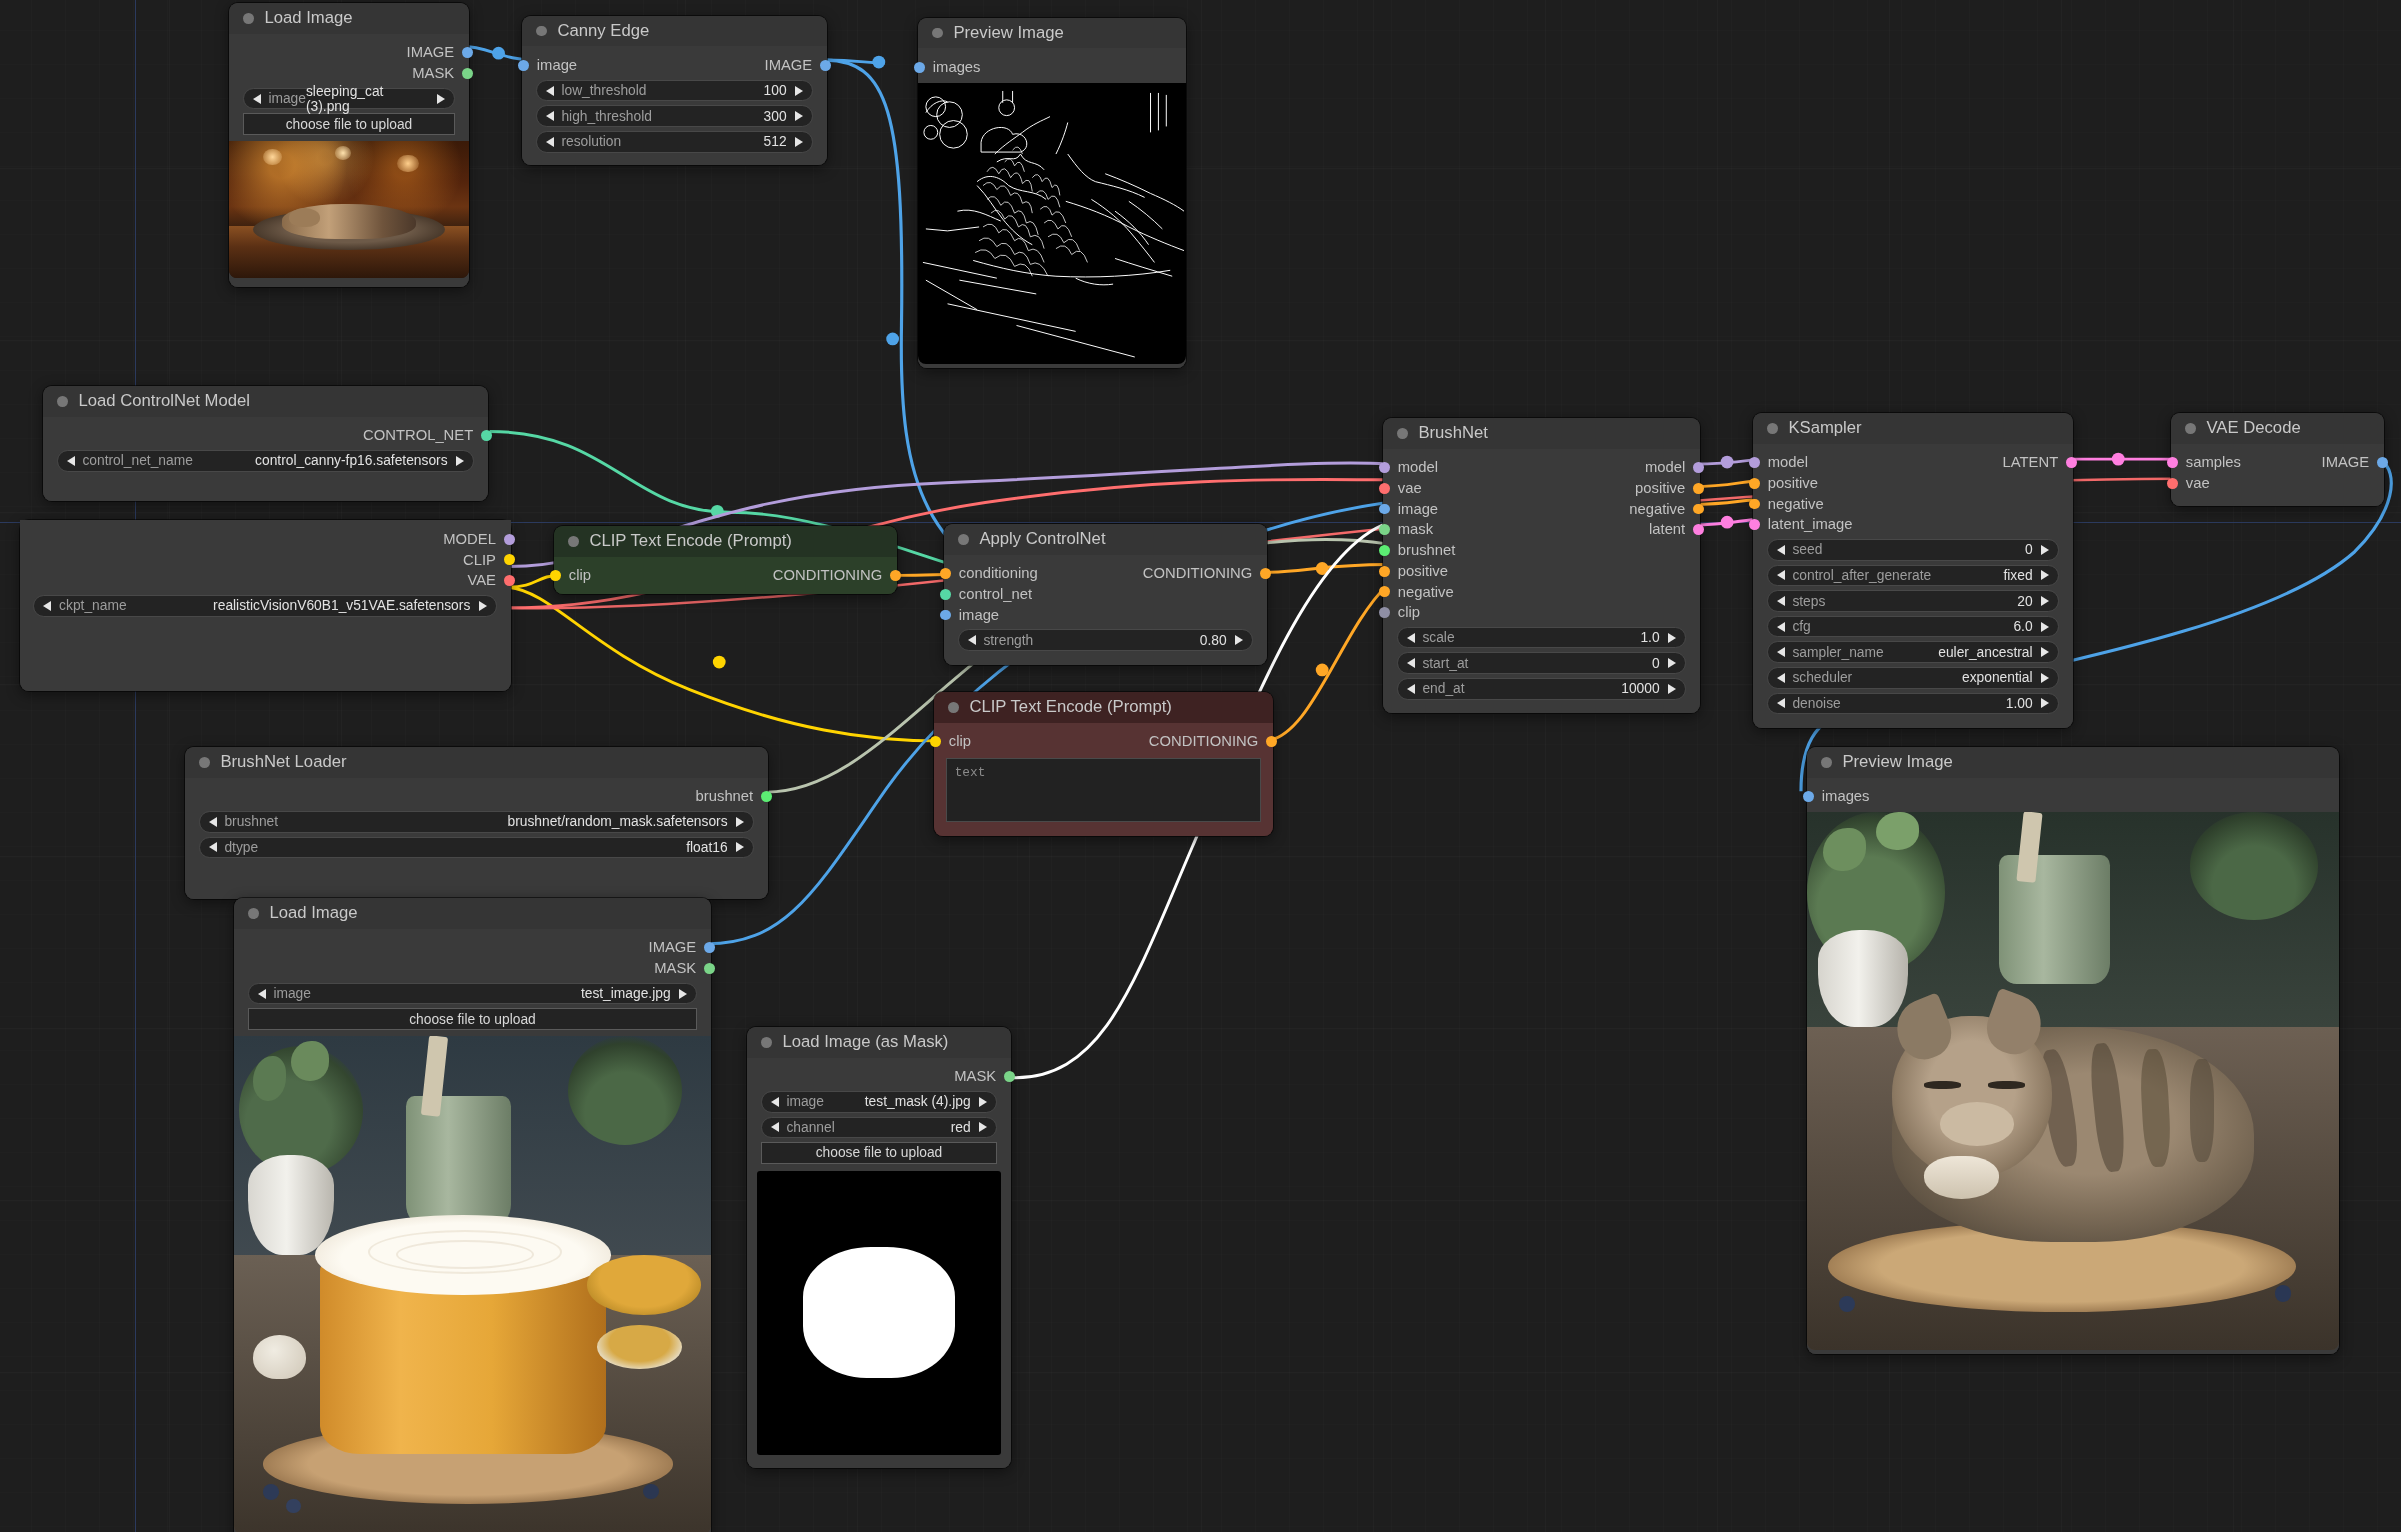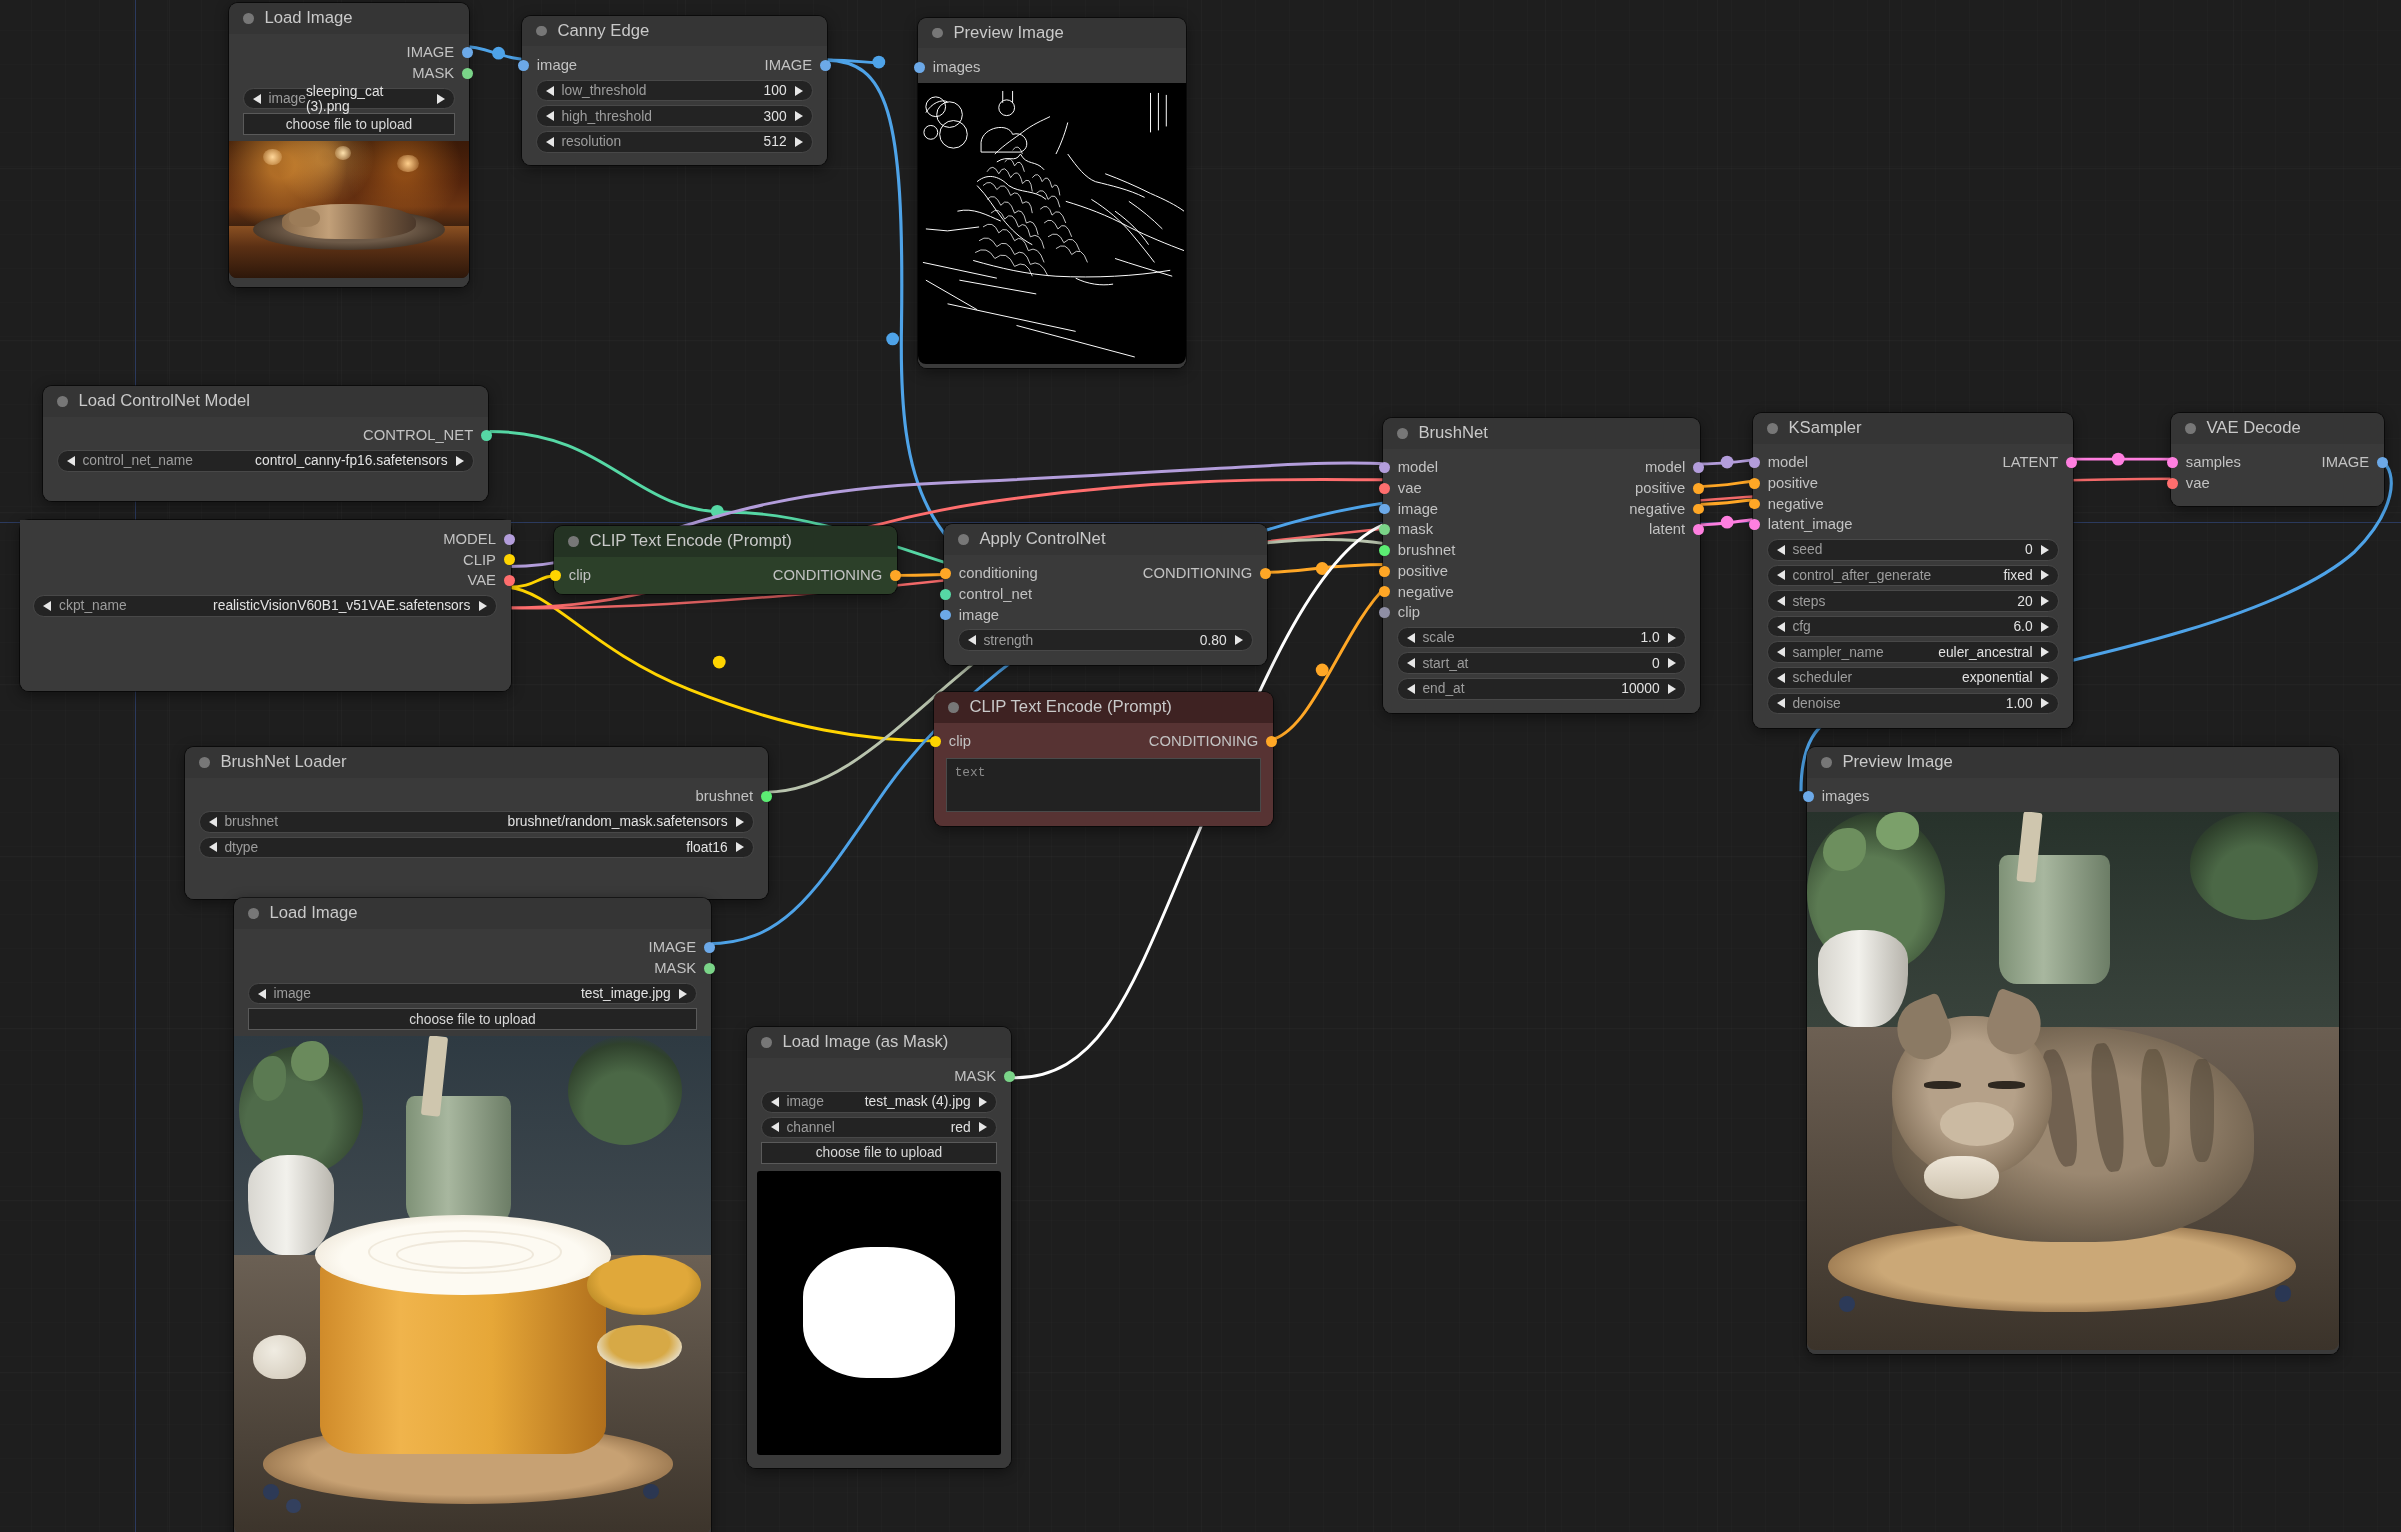--- a/index.html
+++ b/index.html
@@ -413,21 +413,21 @@
       <span class="tdot"></span>
       <span>CLIP Text Encode (Prompt)</span>
     </div>
     <div class="body" style="padding-bottom:7.9px;">
       <div class="slotrow">
         <span class="dot l" style="background:#ffd400;"></span>
         <span class="in">clip</span>
         <span class="out">CONDITIONING</span>
         <span class="dot r" style="background:#ffa726;"></span>
       </div>
-      <div class="textarea ph" style="height:54px;">text</div>
+      <div class="textarea ph" style="height:64px;">text</div>
     </div>
   </div>
 
   <div class="node dark" style="left:1383px;top:418px;width:317px;">
     <div class="title">
       <span class="tdot"></span>
       <span>BrushNet</span>
     </div>
     <div class="body" style="padding-bottom:9.9px;">
       <div class="slotrow">

